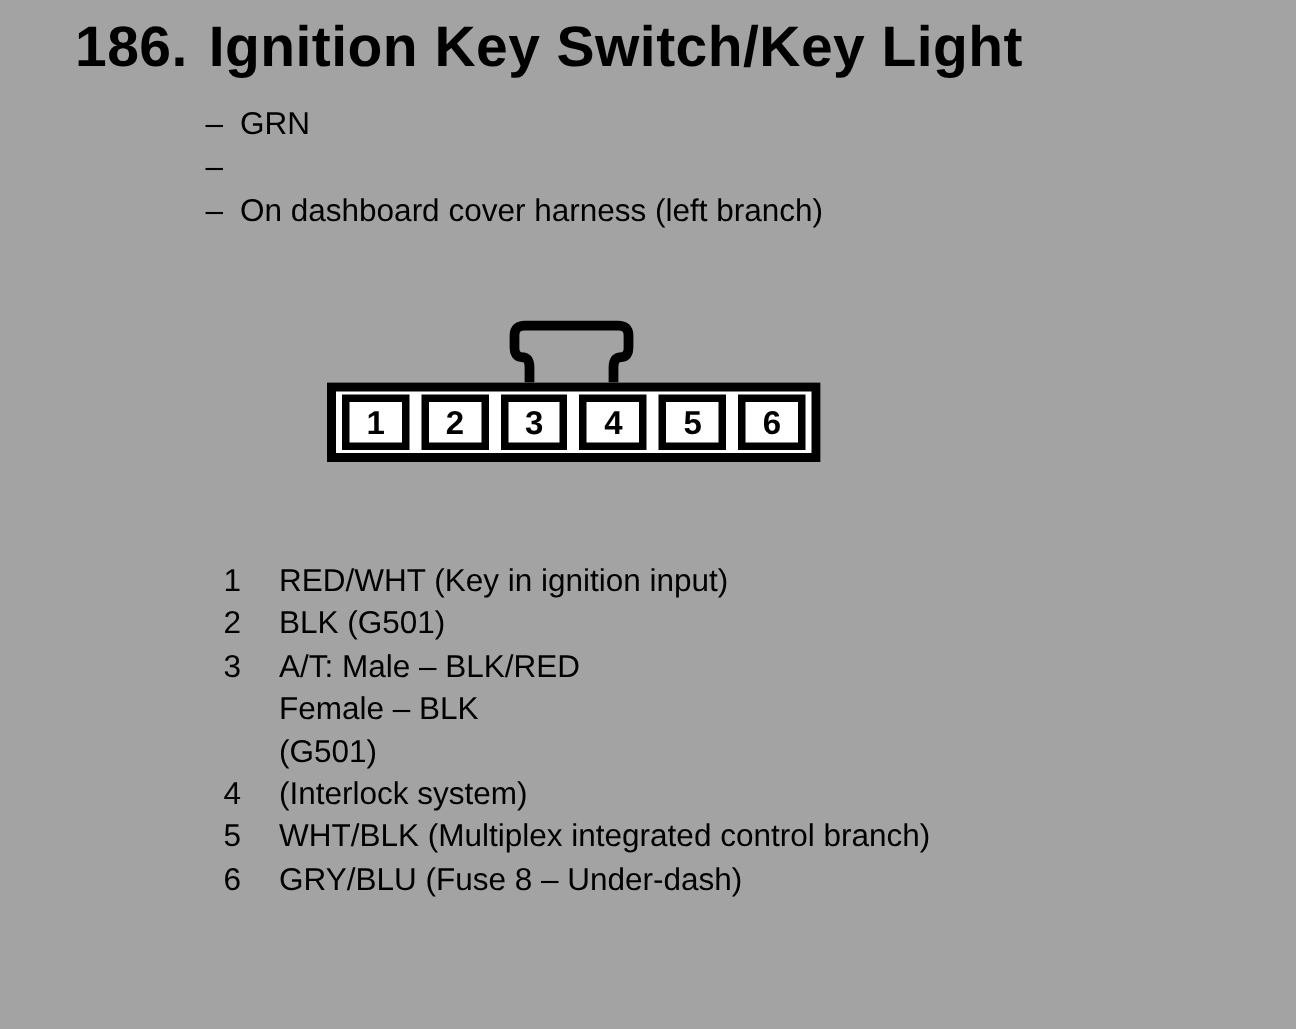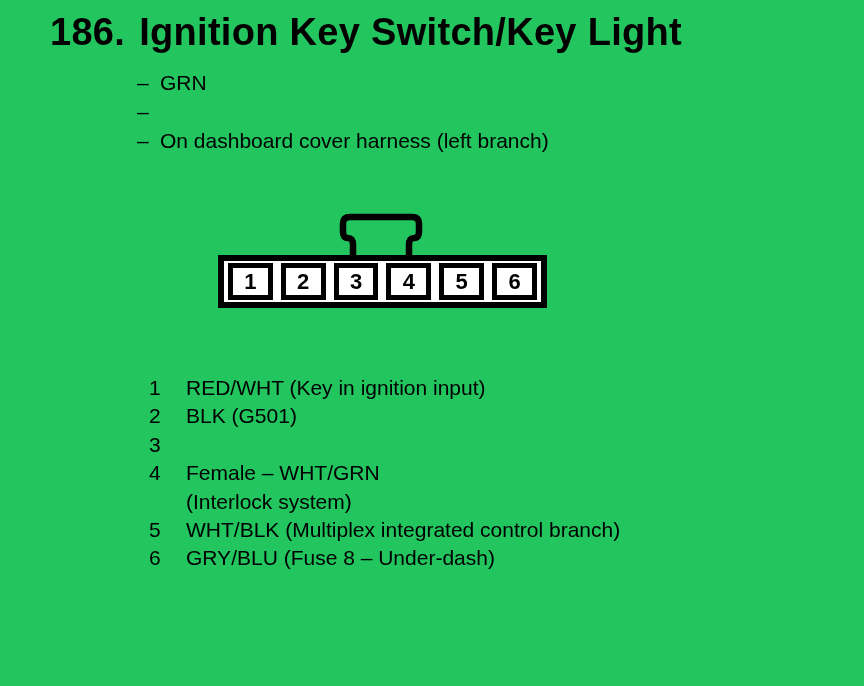--- a/index.html
+++ b/index.html
@@ -4,21 +4,21 @@
 <style>
   html, body {
     margin: 0;
     padding: 0;
     background: #ffffff;
   }
   .page {
     position: relative;
     width: 864px;
     height: 686px;
-    background: #22c55e;
+    background: #a3a3a3;
     color: #000000;
     font-family: "Liberation Sans", sans-serif;
     overflow: hidden;
   }
 
   
   .header {
     position: absolute;
     left: 50px;
     top: 12px;
@@ -159,26 +159,30 @@
 
     <div class="legend-row">
       <span class="legend-pin">2</span>
       <div class="legend-lines">
         <div>BLK (G501)</div>
       </div>
     </div>
 
     <div class="legend-row">
       <span class="legend-pin">3</span>
+      <div class="legend-lines">
+        <div>A/T: Male – BLK/RED</div>
+        <div>Female – BLK</div>
+        <div>(G501)</div>
+      </div>
     </div>
 
     <div class="legend-row">
       <span class="legend-pin">4</span>
       <div class="legend-lines">
-        <div>Female – WHT/GRN</div>
         <div>(Interlock system)</div>
       </div>
     </div>
 
     <div class="legend-row">
       <span class="legend-pin">5</span>
       <div class="legend-lines">
         <div>WHT/BLK (Multiplex integrated control branch)</div>
       </div>
     </div>

